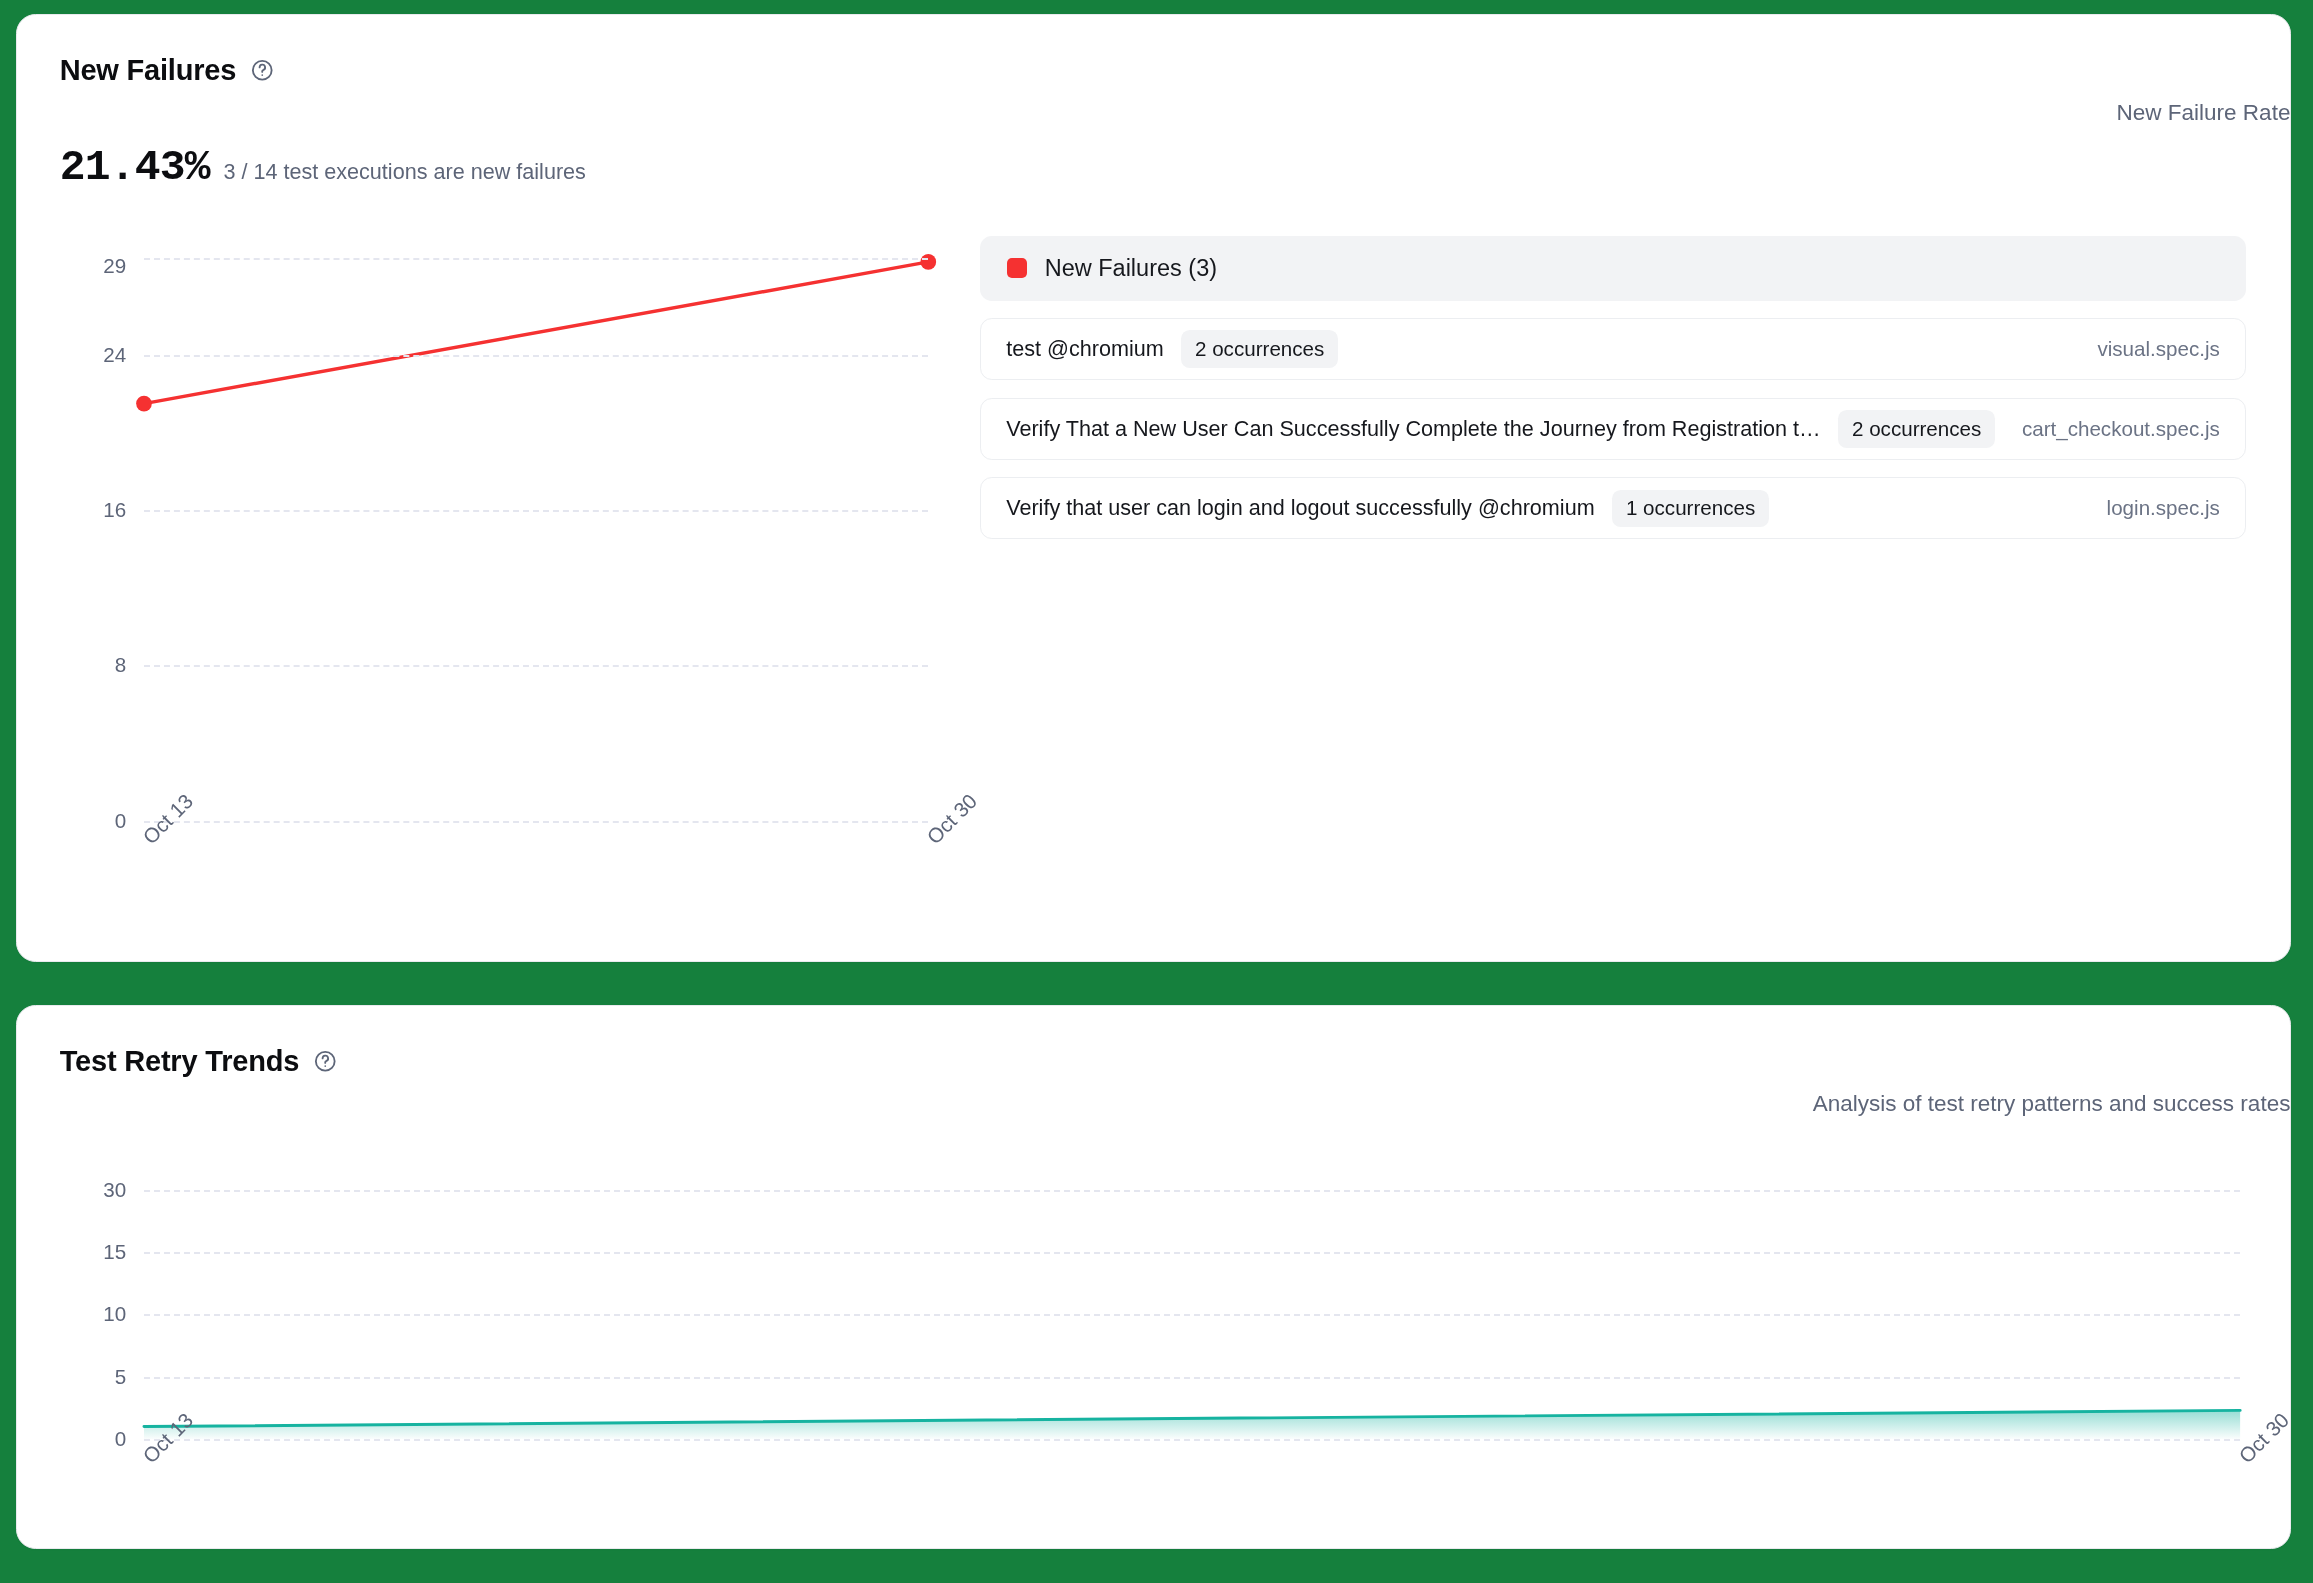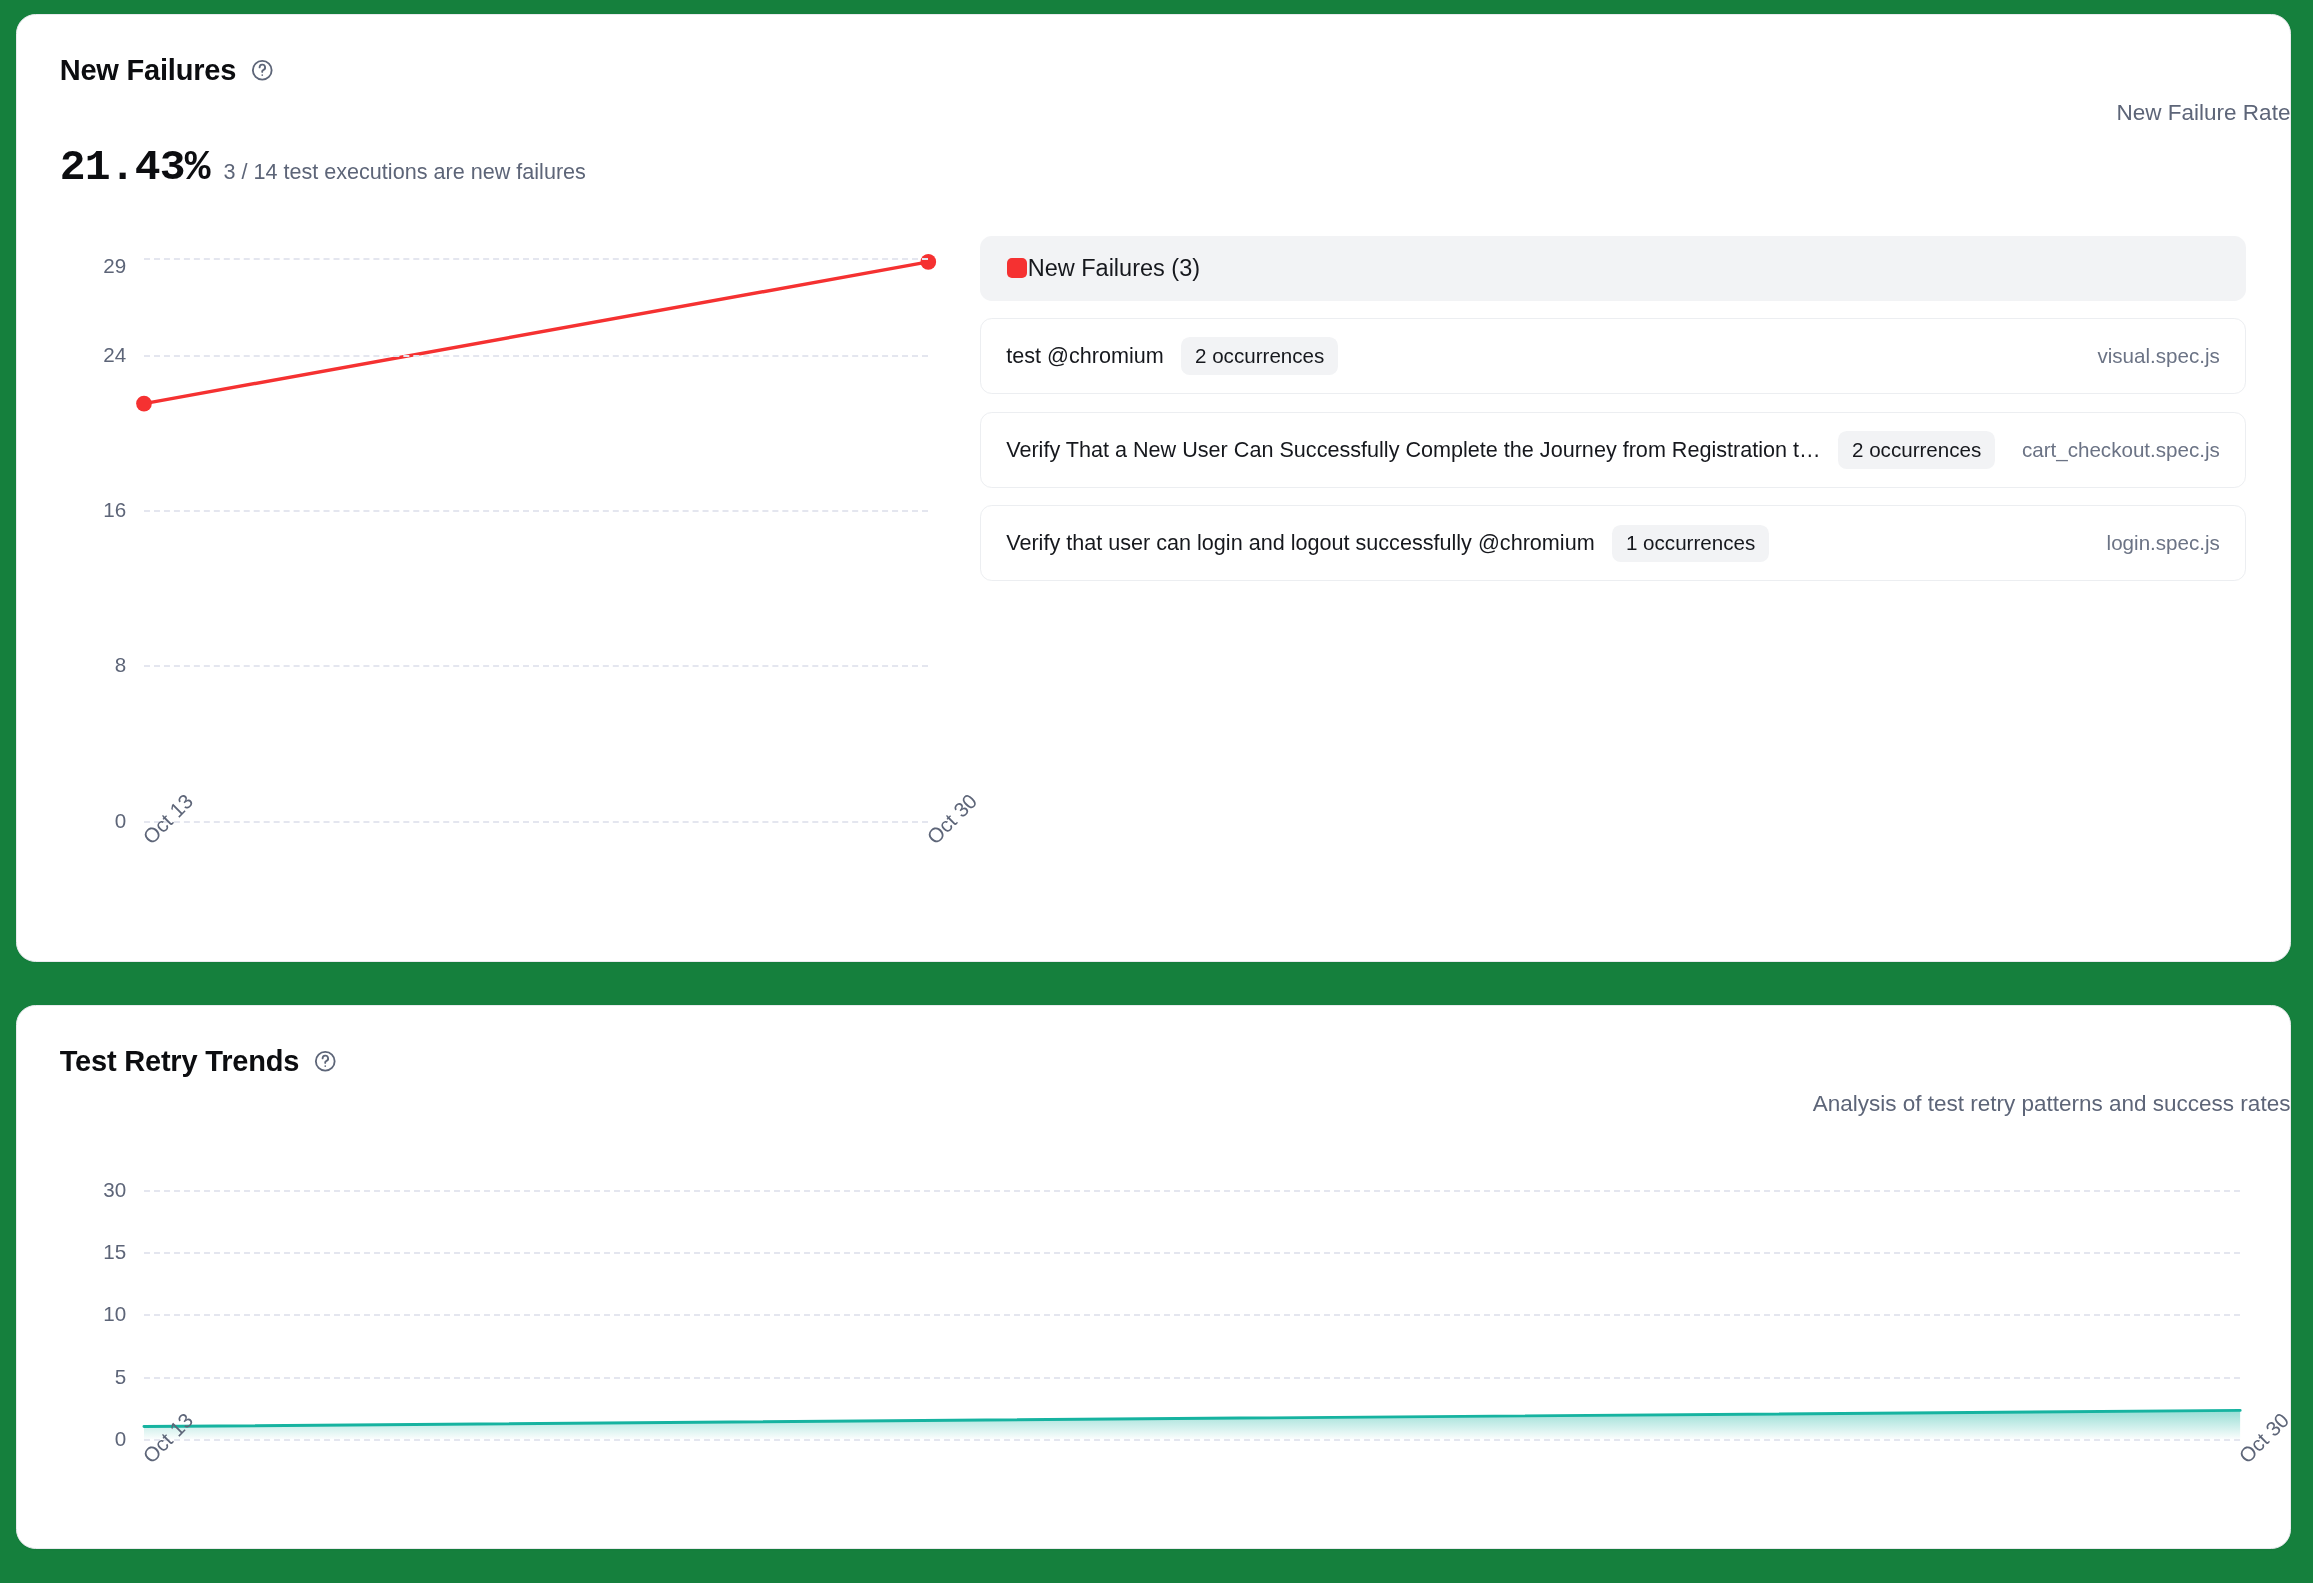--- a/index.html
+++ b/index.html
@@ -136,37 +136,37 @@
     left: 963px;
     right: 44px;
     top: 0;
   }
   .list-header {
     background: #f2f3f5;
     border-radius: 11.8px;
     height: 65px;
     display: flex;
     align-items: center;
-    gap: 1px;
+    gap: 18px;
     padding: 0 27.4px;
   }
   .legend-dot {
     width: 19.6px; height: 19.6px;
     border-radius: 4.9px;
     background: #f53131;
     flex: none;
   }
   .list-header-label {
     font-size: 23.5px;
     color: #16181d;
     font-weight: 400;
   }
   .fail-row {
     margin-top: 17.6px;
-    height: 76px;
+    height: 62px;
     border: 1px solid #eceef1;
     border-radius: 11.8px;
     display: flex;
     align-items: center;
     padding: 0 25.5px;
     background: #fff;
     cursor: pointer;
   }
   .fail-name {
     font-size: 21.6px;

